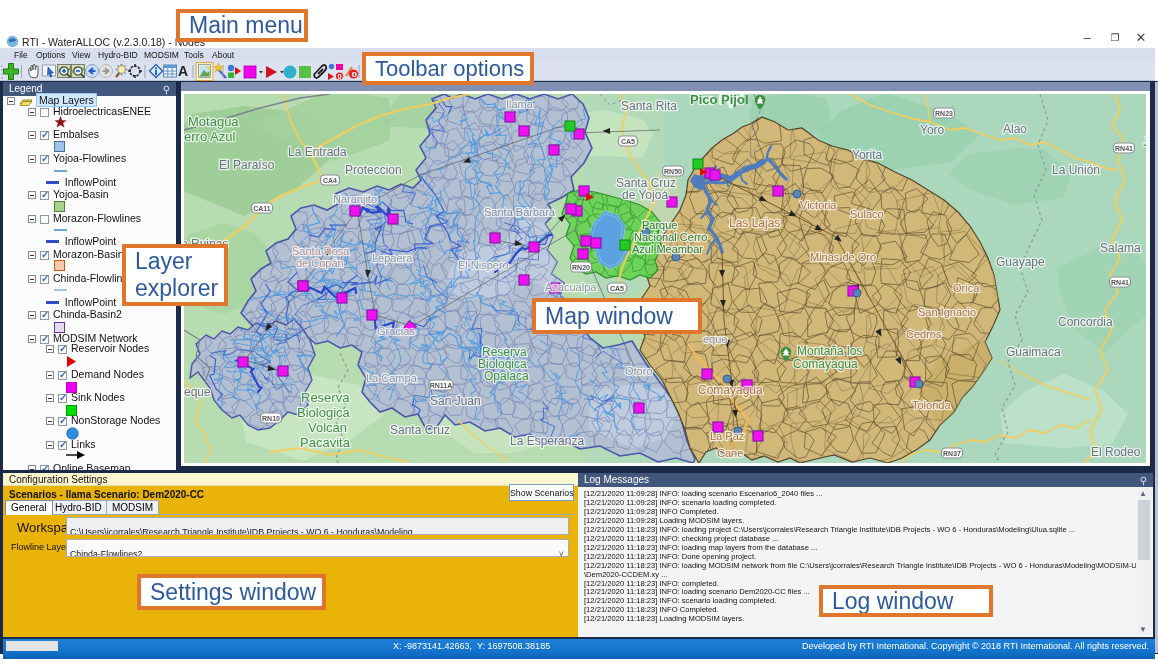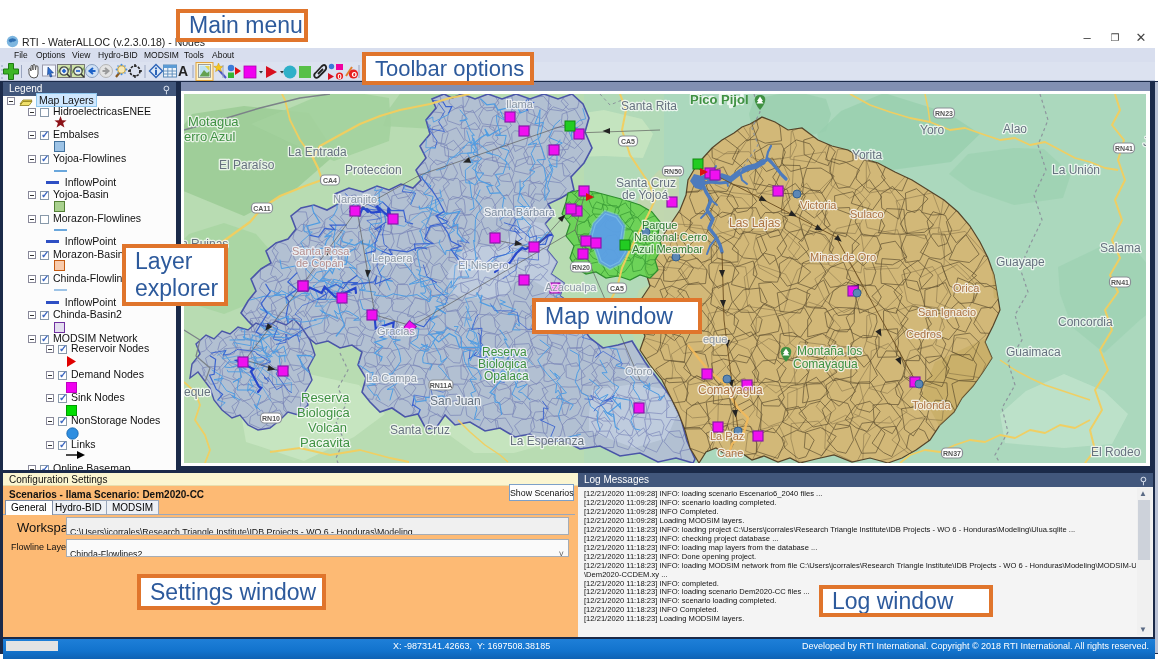--- a/index.html
+++ b/index.html
@@ -15,21 +15,21 @@
 #toolbar{left:0;top:62px;width:1155px;height:19px;background:#dce2f0;border-bottom:1px solid #b9c2d8}
 
 #client{left:0;top:81px;width:1158px;height:573px;background:#1b2a49}
 #legend{left:3px;top:82px;width:173px;height:388px;background:#fcfcfc;overflow:hidden}
 .phead{height:14px;background:#42577c;color:#fff;font-size:10px;line-height:14px;padding-left:6px;position:relative}
 .pin{position:absolute;right:6px;top:1px;color:#dfe6f2;font-size:10px}
 #mapdock{left:181px;top:82px;width:969px;height:384px;background:#8290b3}
 #mapframe{position:absolute;left:0px;top:9px;width:969px;height:375px;background:#fff}
 #mapsvg{position:absolute;left:3px;top:3px}
 
-#cfg{left:3px;top:473px;width:648px;height:164px;background:#fdba74}
+#cfg{left:3px;top:473px;width:648px;height:164px;background:#eab308}
 #cfghead{height:13px;background:#fbf5d0;border-bottom:1px solid #e8dfae;color:#111;font-size:10px;line-height:13px;padding-left:6px;position:relative}
 #log{left:578px;top:473px;width:575px;height:164px;background:#f4f4f4}
 #logbody{position:absolute;left:2px;top:15px;width:556px;height:146px;background:#f4f4f4;font-size:7.6px;color:#111;line-height:8.95px;padding:2px 0 0 4px;white-space:pre;overflow:hidden}
 #logsb{position:absolute;right:1px;top:15px;width:15px;height:147px;background:#f0f0f0}
 
 #status{left:3px;top:639px;width:1152px;height:20px;background:linear-gradient(#1e7fd8,#1273cd 60%,#0e62b4)}
 #prog{position:absolute;left:3px;top:2px;width:52px;height:10px;background:#e3e3e3}
 #coords{position:absolute;left:390px;top:2px;color:#fff;font-size:9px}
 #copyr{position:absolute;right:6px;top:2px;color:#fff;font-size:9px}
 

